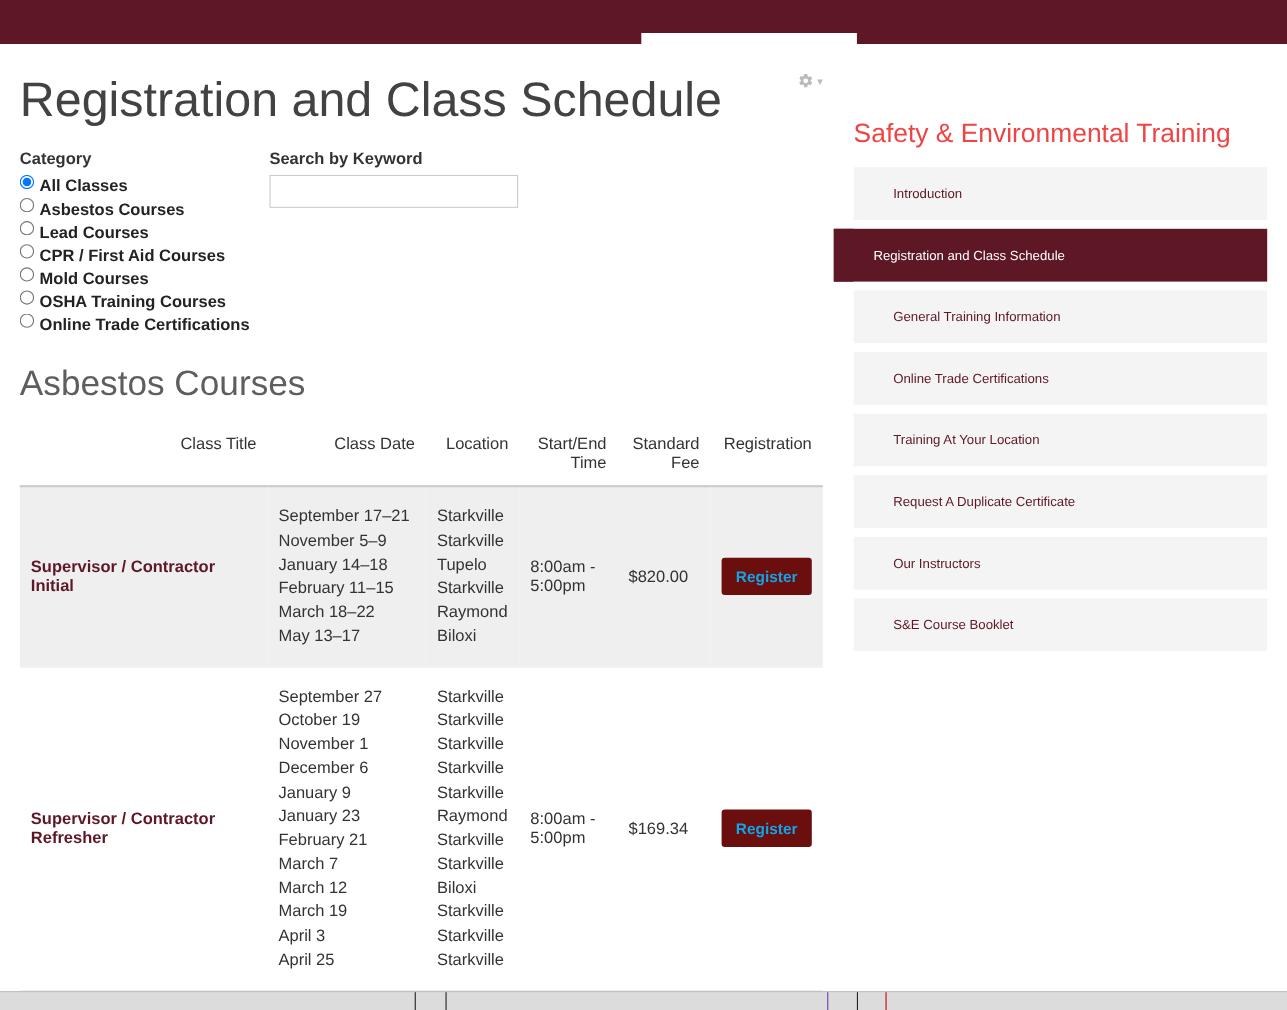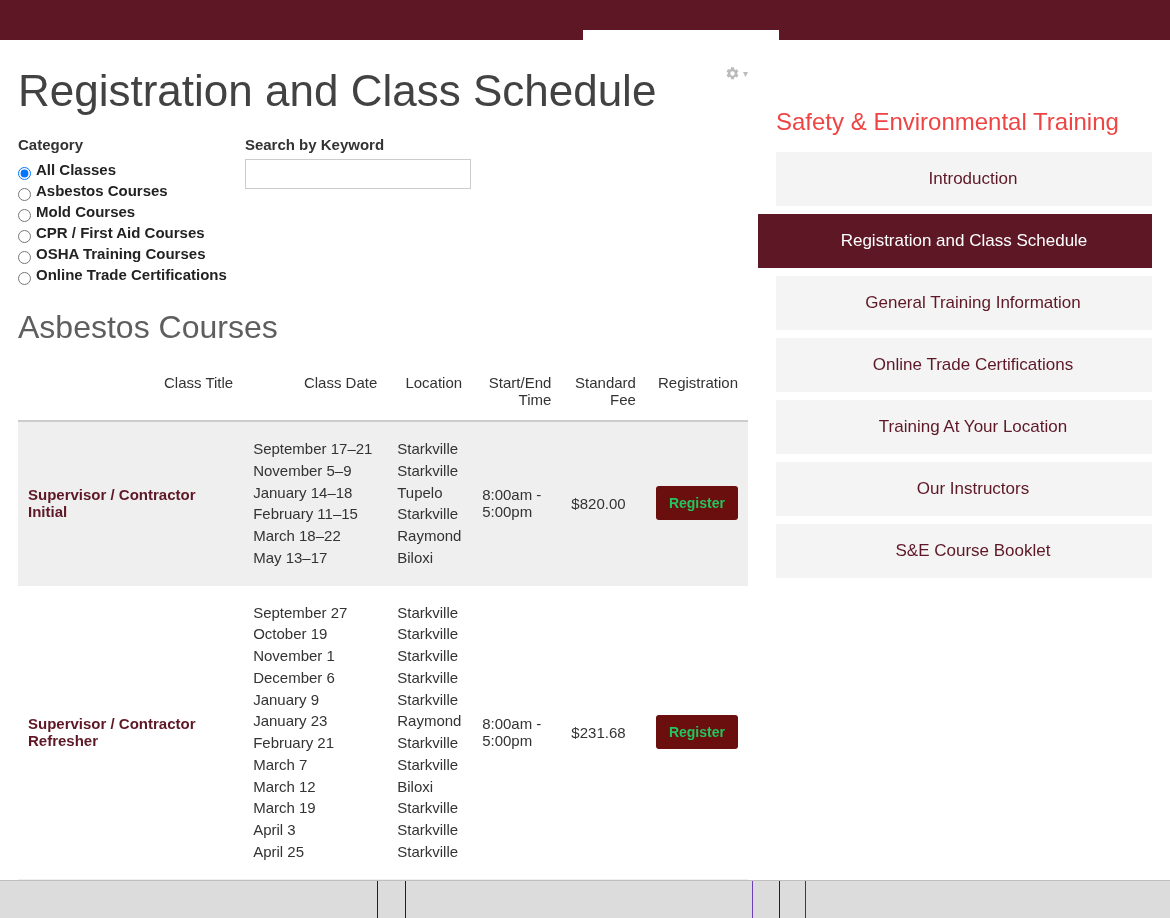--- a/index.html
+++ b/index.html
@@ -63,21 +63,21 @@
   }
   .filter-block { }
   .filter-label {
     font-weight: 700;
     font-size: 15px;
     margin-bottom: 6px;
   }
   .category-list { }
   .category-item {
     display: flex;
-    align-items: flex-end;
+    align-items: flex-start;
     gap: 2px;
     font-size: 15px;
     font-weight: 700;
     color: #222;
     line-height: 1.4;
   }
   .category-item input[type="radio"] {
     margin: 0 3px 0 0;
   }
   .search-input {
@@ -116,45 +116,44 @@
   .class-title-link {
     color: #5d1725;
     font-weight: 700;
     text-decoration: none;
     text-align: center;
   }
   .multi-line { line-height: 1.45; white-space: pre-line; }
   .fee-cell { }
   .register-btn {
     background: #6a0e0e;
-    color: #22c55e;
+    color: #0ea5e9;
     border: none;
     padding: 9px 13px;
     font-weight: 700;
     font-size: 14px;
     border-radius: 3px;
     cursor: pointer;
   }
   
   .sidebar-title {
     font-weight: 300;
     font-size: 24px;
     color: #ef4444;
     margin: 48px 0 16px 0;
   }
   .sidebar-nav { }
   .sidebar-nav-item {
     background: #f4f4f4;
     color: #5d1725;
     padding: 17px 18px;
-    font-size: 17px;
+    font-size: 12px;
     margin-bottom: 8px;
     cursor: pointer;
     border-left: 18px solid transparent;
-    text-align: center;
   }
   .sidebar-nav-item.active {
     background: #5d1725;
     color: #fff;
     margin-left: -18px;
     border-left: 18px solid #5d1725;
   }
   
   .bottom-bar {
     position: relative;
@@ -205,25 +204,29 @@
             <label class="category-item">
               <input type="radio" name="category" checked="" style="">
               <span>All Classes</span>
             </label>
             <label class="category-item">
               <input type="radio" name="category" style="">
               <span>Asbestos Courses</span>
             </label>
             <label class="category-item">
               <input type="radio" name="category" style="">
+              <span>Lead Courses</span>
+            </label>
+            <label class="category-item">
+              <input type="radio" name="category" style="">
+              <span>CPR / First Aid Courses</span>
+            </label>
+            <label class="category-item">
+              <input type="radio" name="category" style="">
               <span>Mold Courses</span>
-            </label>
-            <label class="category-item">
-              <input type="radio" name="category" style="">
-              <span>CPR / First Aid Courses</span>
             </label>
             <label class="category-item">
               <input type="radio" name="category" style="">
               <span>OSHA Training Courses</span>
             </label>
             <label class="category-item">
               <input type="radio" name="category" style="">
               <span>Online Trade Certifications</span>
             </label>
           </div>
@@ -294,35 +297,36 @@
 Starkville
 Starkville
 Raymond
 Starkville
 Starkville
 Biloxi
 Starkville
 Starkville
 Starkville</td>
             <td>8:00am - 5:00pm</td>
-            <td class="fee-cell">$231.68</td>
+            <td class="fee-cell">$169.34</td>
             <td><button class="register-btn">Register</button></td>
           </tr>
         </tbody>
     </table>
   </div>
 
   <div class="sidebar-col">
     <h3 class="sidebar-title">Safety &amp; Environmental Training</h3>
     <div class="sidebar-nav" id="sidebar-nav">
         <div class="sidebar-nav-item">Introduction</div>
         <div class="sidebar-nav-item active">Registration and Class Schedule</div>
         <div class="sidebar-nav-item">General Training Information</div>
         <div class="sidebar-nav-item">Online Trade Certifications</div>
         <div class="sidebar-nav-item">Training At Your Location</div>
+        <div class="sidebar-nav-item">Request A Duplicate Certificate</div>
         <div class="sidebar-nav-item">Our Instructors</div>
         <div class="sidebar-nav-item">S&amp;E Course Booklet</div>
       </div>
   </div>
 </div>
 
 <div class="bottom-bar">
   <div class="tick" style="left:377px"></div>
   <div class="tick" style="left:405px"></div>
   <div class="tick purple" style="left:752px"></div>

